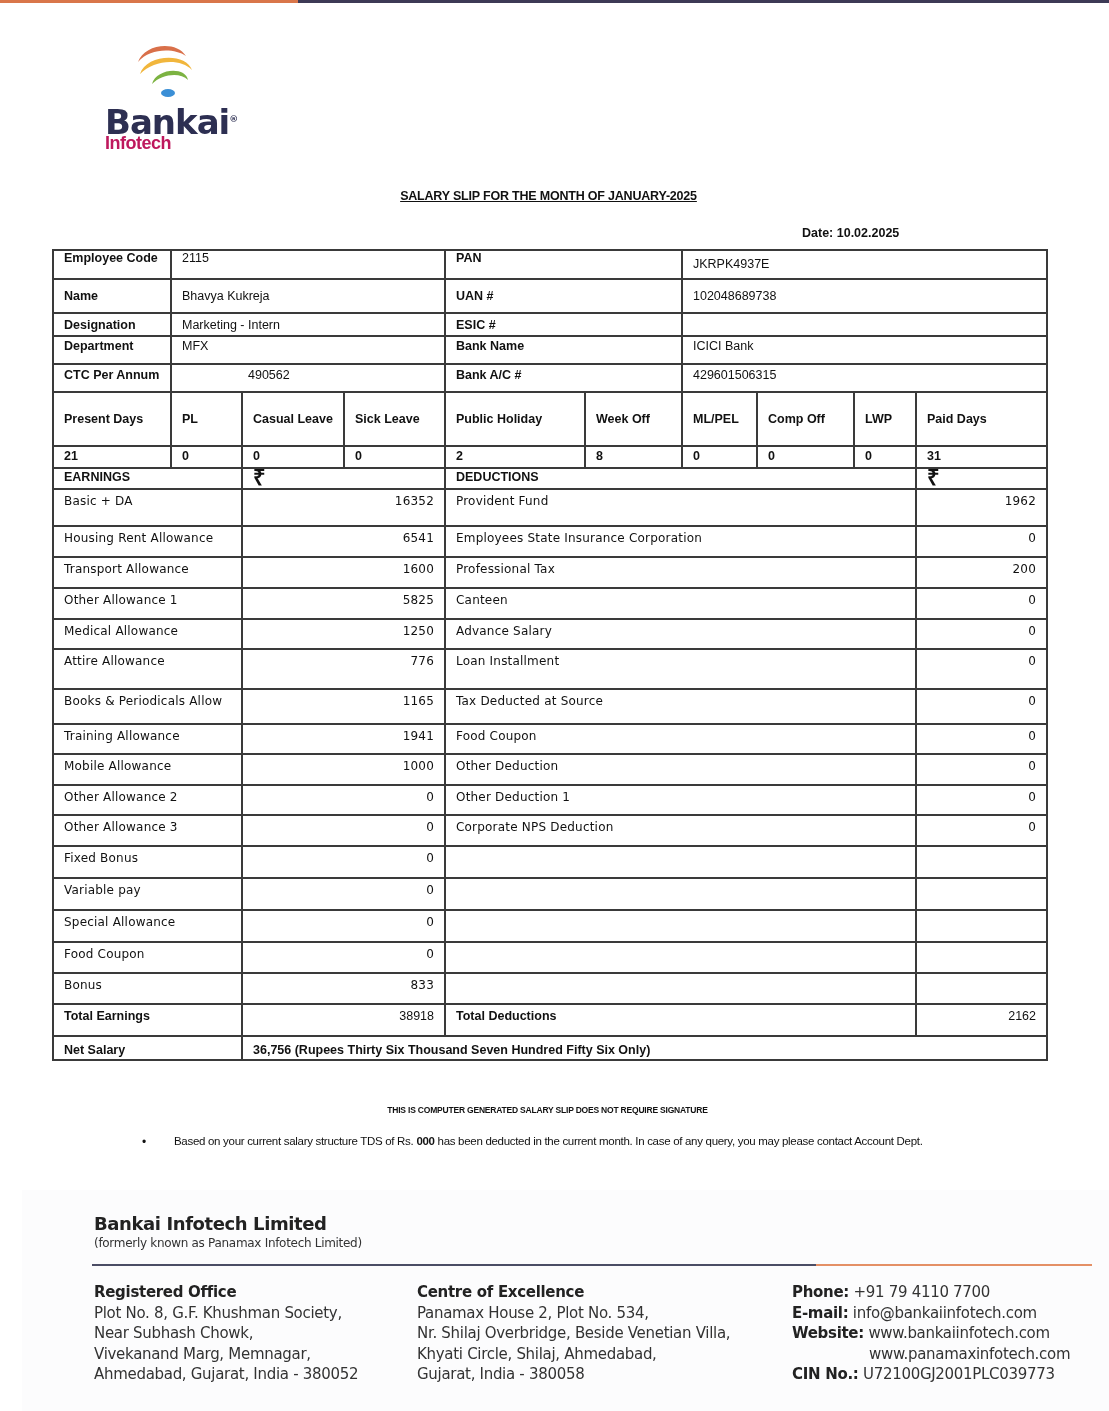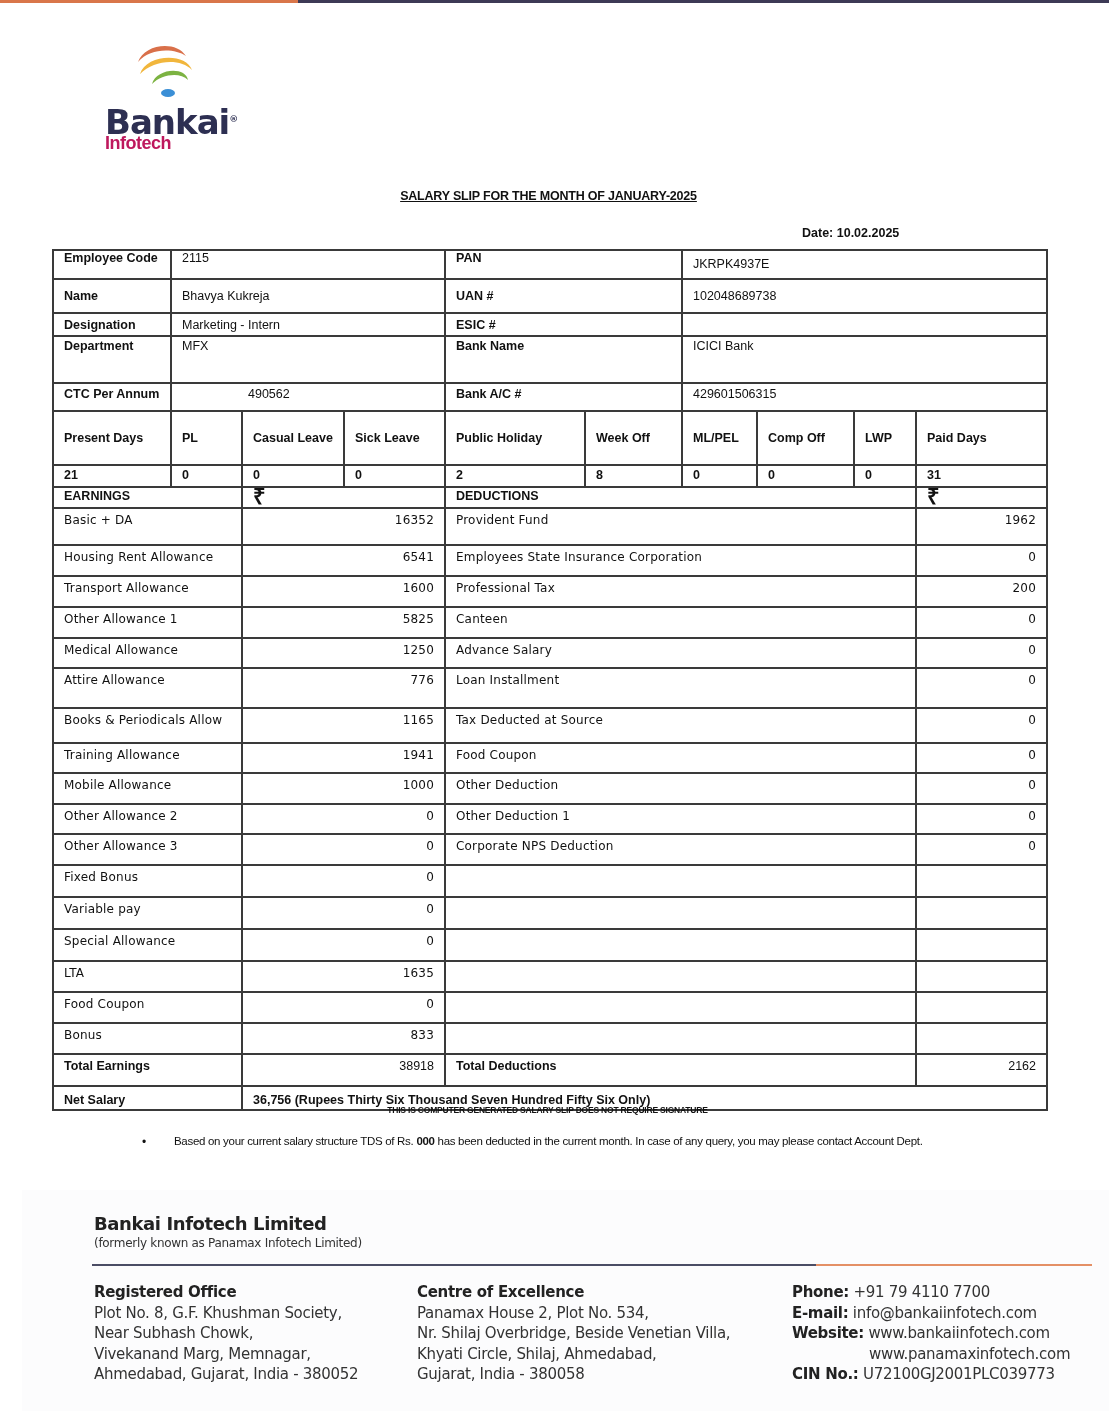--- a/index.html
+++ b/index.html
@@ -93,21 +93,21 @@
       <td colspan="3" style="padding-top:9px">Bhavya Kukreja</td>
       <td class="b" colspan="2" style="padding-top:9px">UAN #</td>
       <td colspan="4" style="padding-top:9px">102048689738</td>
     </tr>
     <tr style="height:23px">
       <td class="b" style="padding-top:4px">Designation</td>
       <td colspan="3" style="padding-top:4px">Marketing - Intern</td>
       <td class="b" colspan="2" style="padding-top:4px">ESIC #</td>
       <td colspan="4"></td>
     </tr>
-    <tr style="height:47px">
+    <tr style="height:28px">
       <td class="b" style="padding-top:2px">Department</td>
       <td colspan="3" style="padding-top:2px">MFX</td>
       <td class="b" colspan="2" style="padding-top:2px">Bank Name</td>
       <td colspan="4" style="padding-top:2px">ICICI Bank</td>
     </tr>
     <tr style="height:28px">
       <td class="b" style="padding-top:3px">CTC Per Annum</td>
       <td colspan="3" style="padding-top:3px; padding-left:76px">490562</td>
       <td class="b" colspan="2" style="padding-top:3px">Bank A/C #</td>
       <td colspan="4" style="padding-top:3px">429601506315</td>
@@ -222,26 +222,20 @@
         <td class="lbl" colspan="5"></td>
         <td class="lbl r" colspan="1"></td>
       </tr>
       <tr style="height: 32px;">
         <td class="lbl" colspan="2">Special Allowance</td>
         <td class="lbl r" colspan="2">0</td>
         <td class="lbl" colspan="5"></td>
         <td class="lbl r" colspan="1"></td>
       </tr>
       <tr style="height: 31px;">
-        <td class="lbl" colspan="2">LTA</td>
-        <td class="lbl r" colspan="2">1635</td>
-        <td class="lbl" colspan="5"></td>
-        <td class="lbl r" colspan="1"></td>
-      </tr>
-      <tr style="height: 31px;">
         <td class="lbl" colspan="2">Food Coupon</td>
         <td class="lbl r" colspan="2">0</td>
         <td class="lbl" colspan="5"></td>
         <td class="lbl r" colspan="1"></td>
       </tr>
       <tr style="height: 31px;">
         <td class="lbl" colspan="2">Bonus</td>
         <td class="lbl r" colspan="2">833</td>
         <td class="lbl" colspan="5"></td>
         <td class="lbl r" colspan="1"></td>

